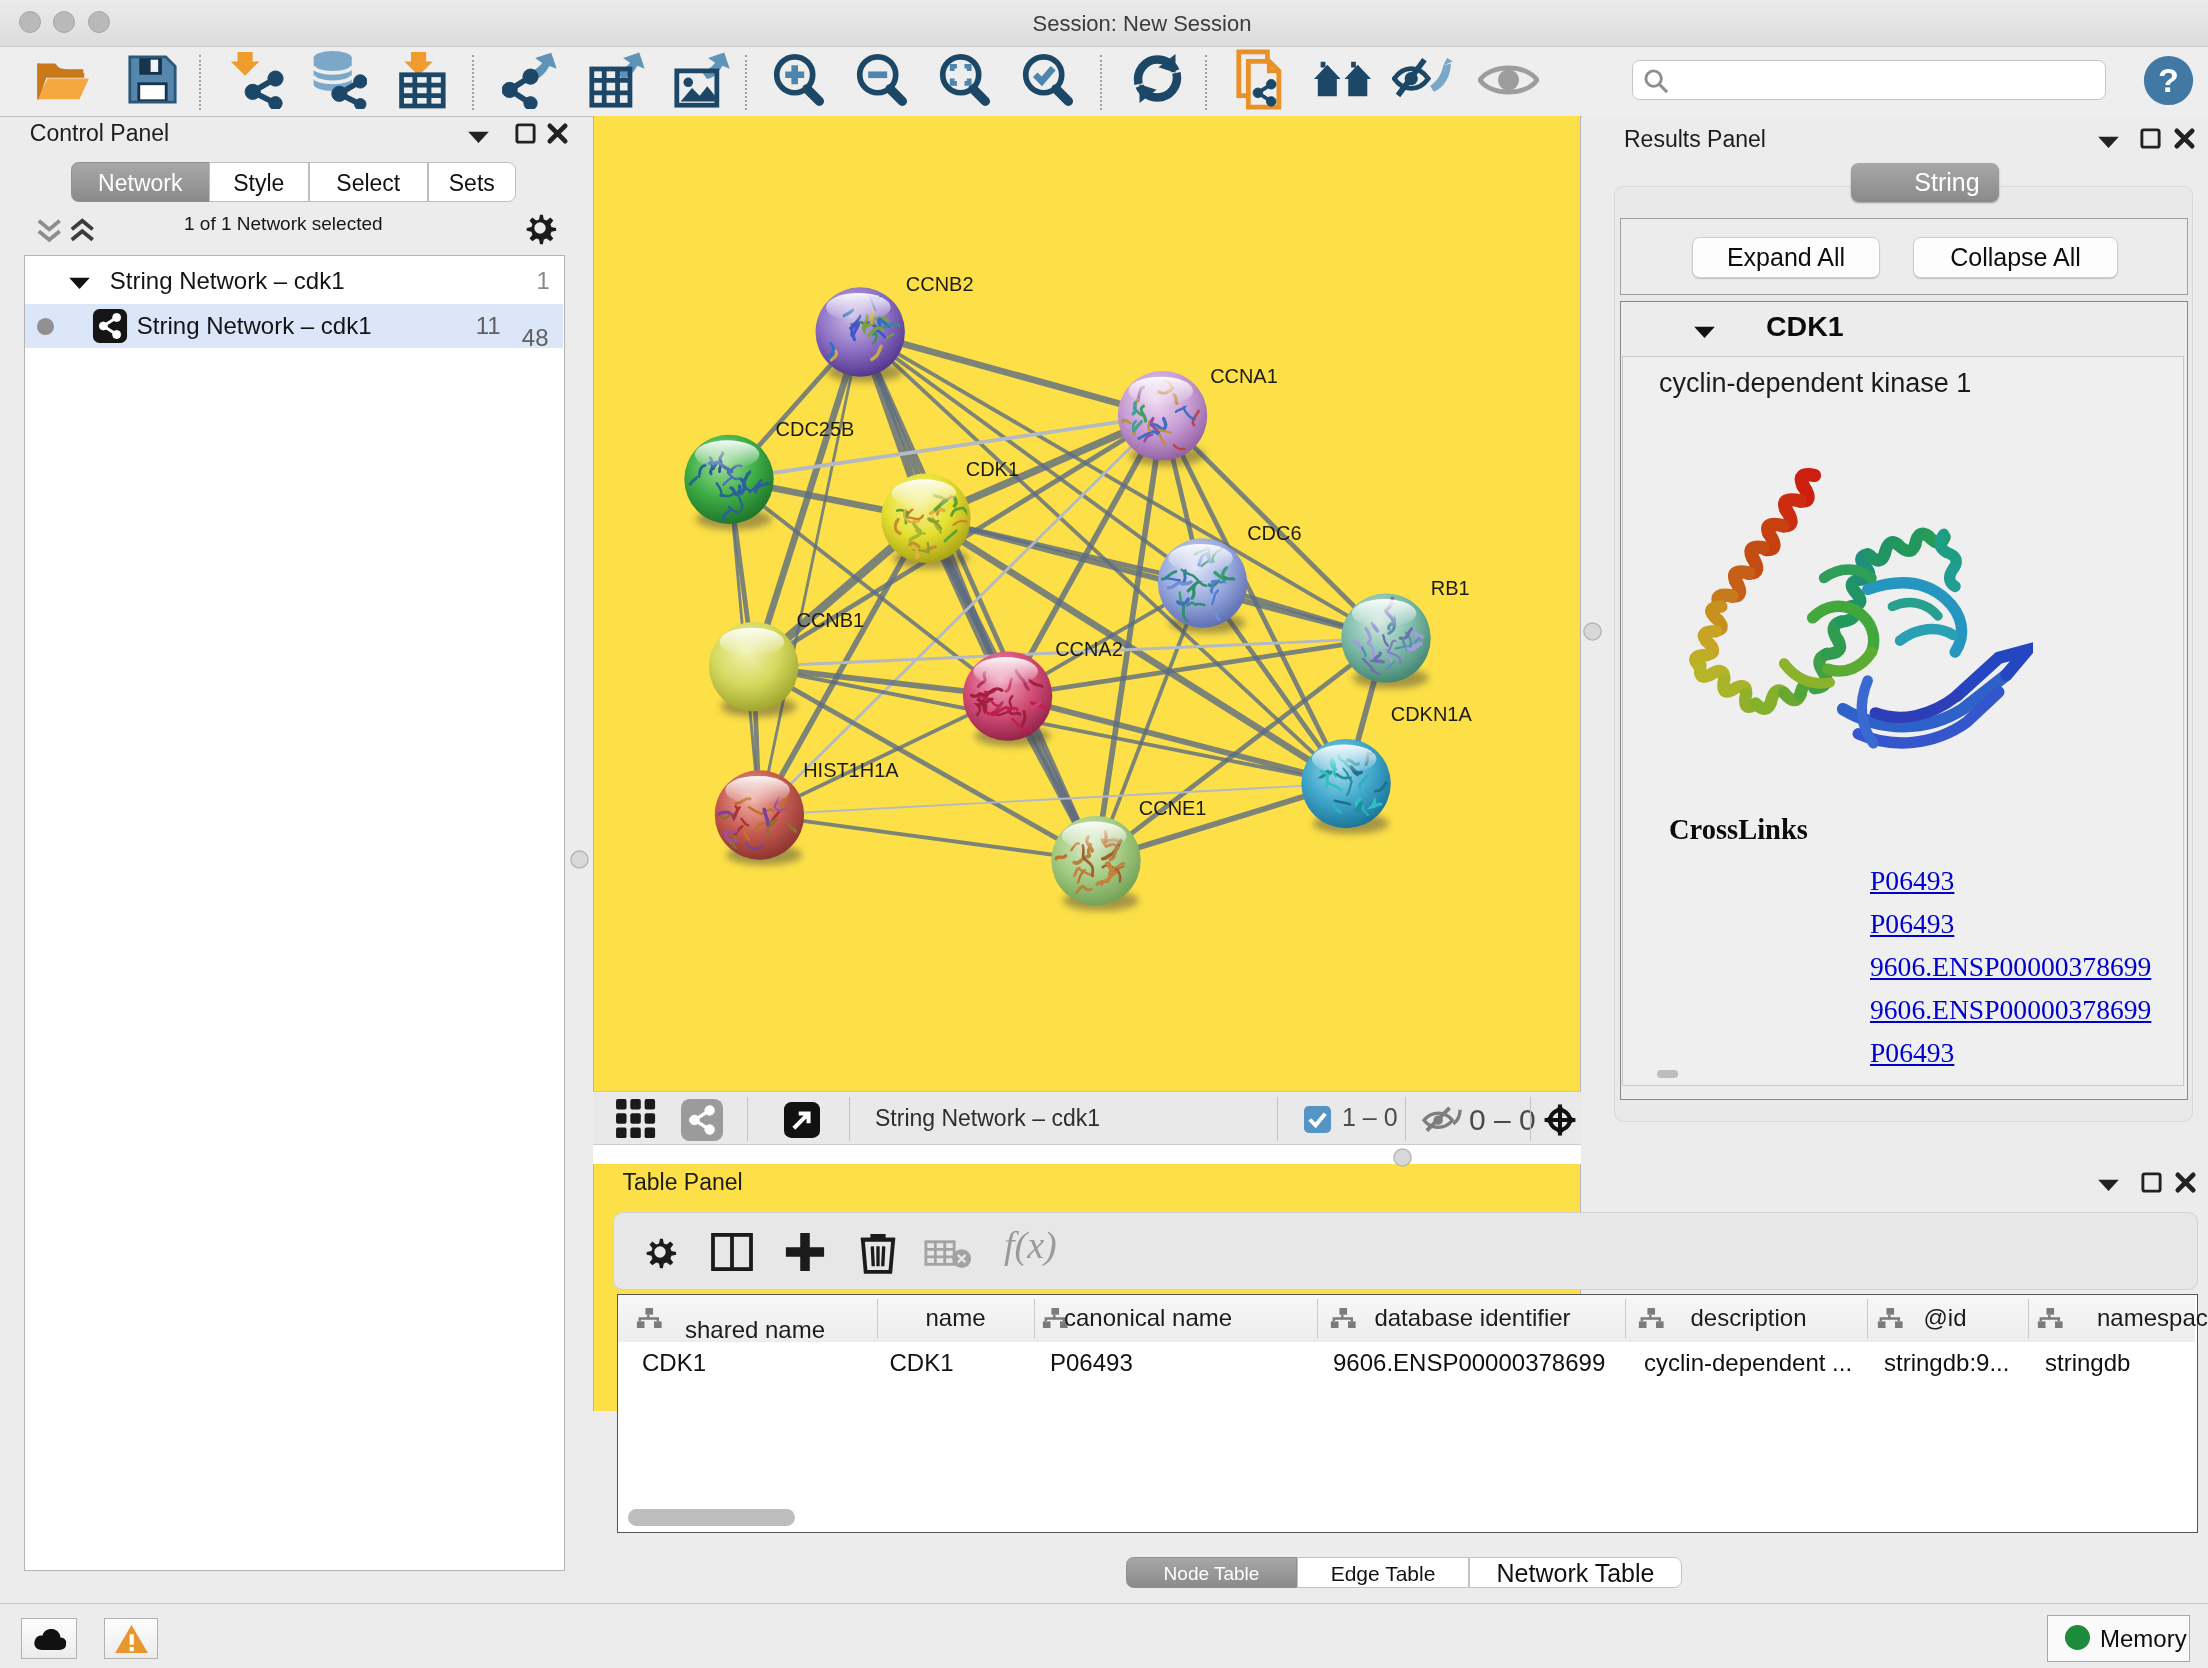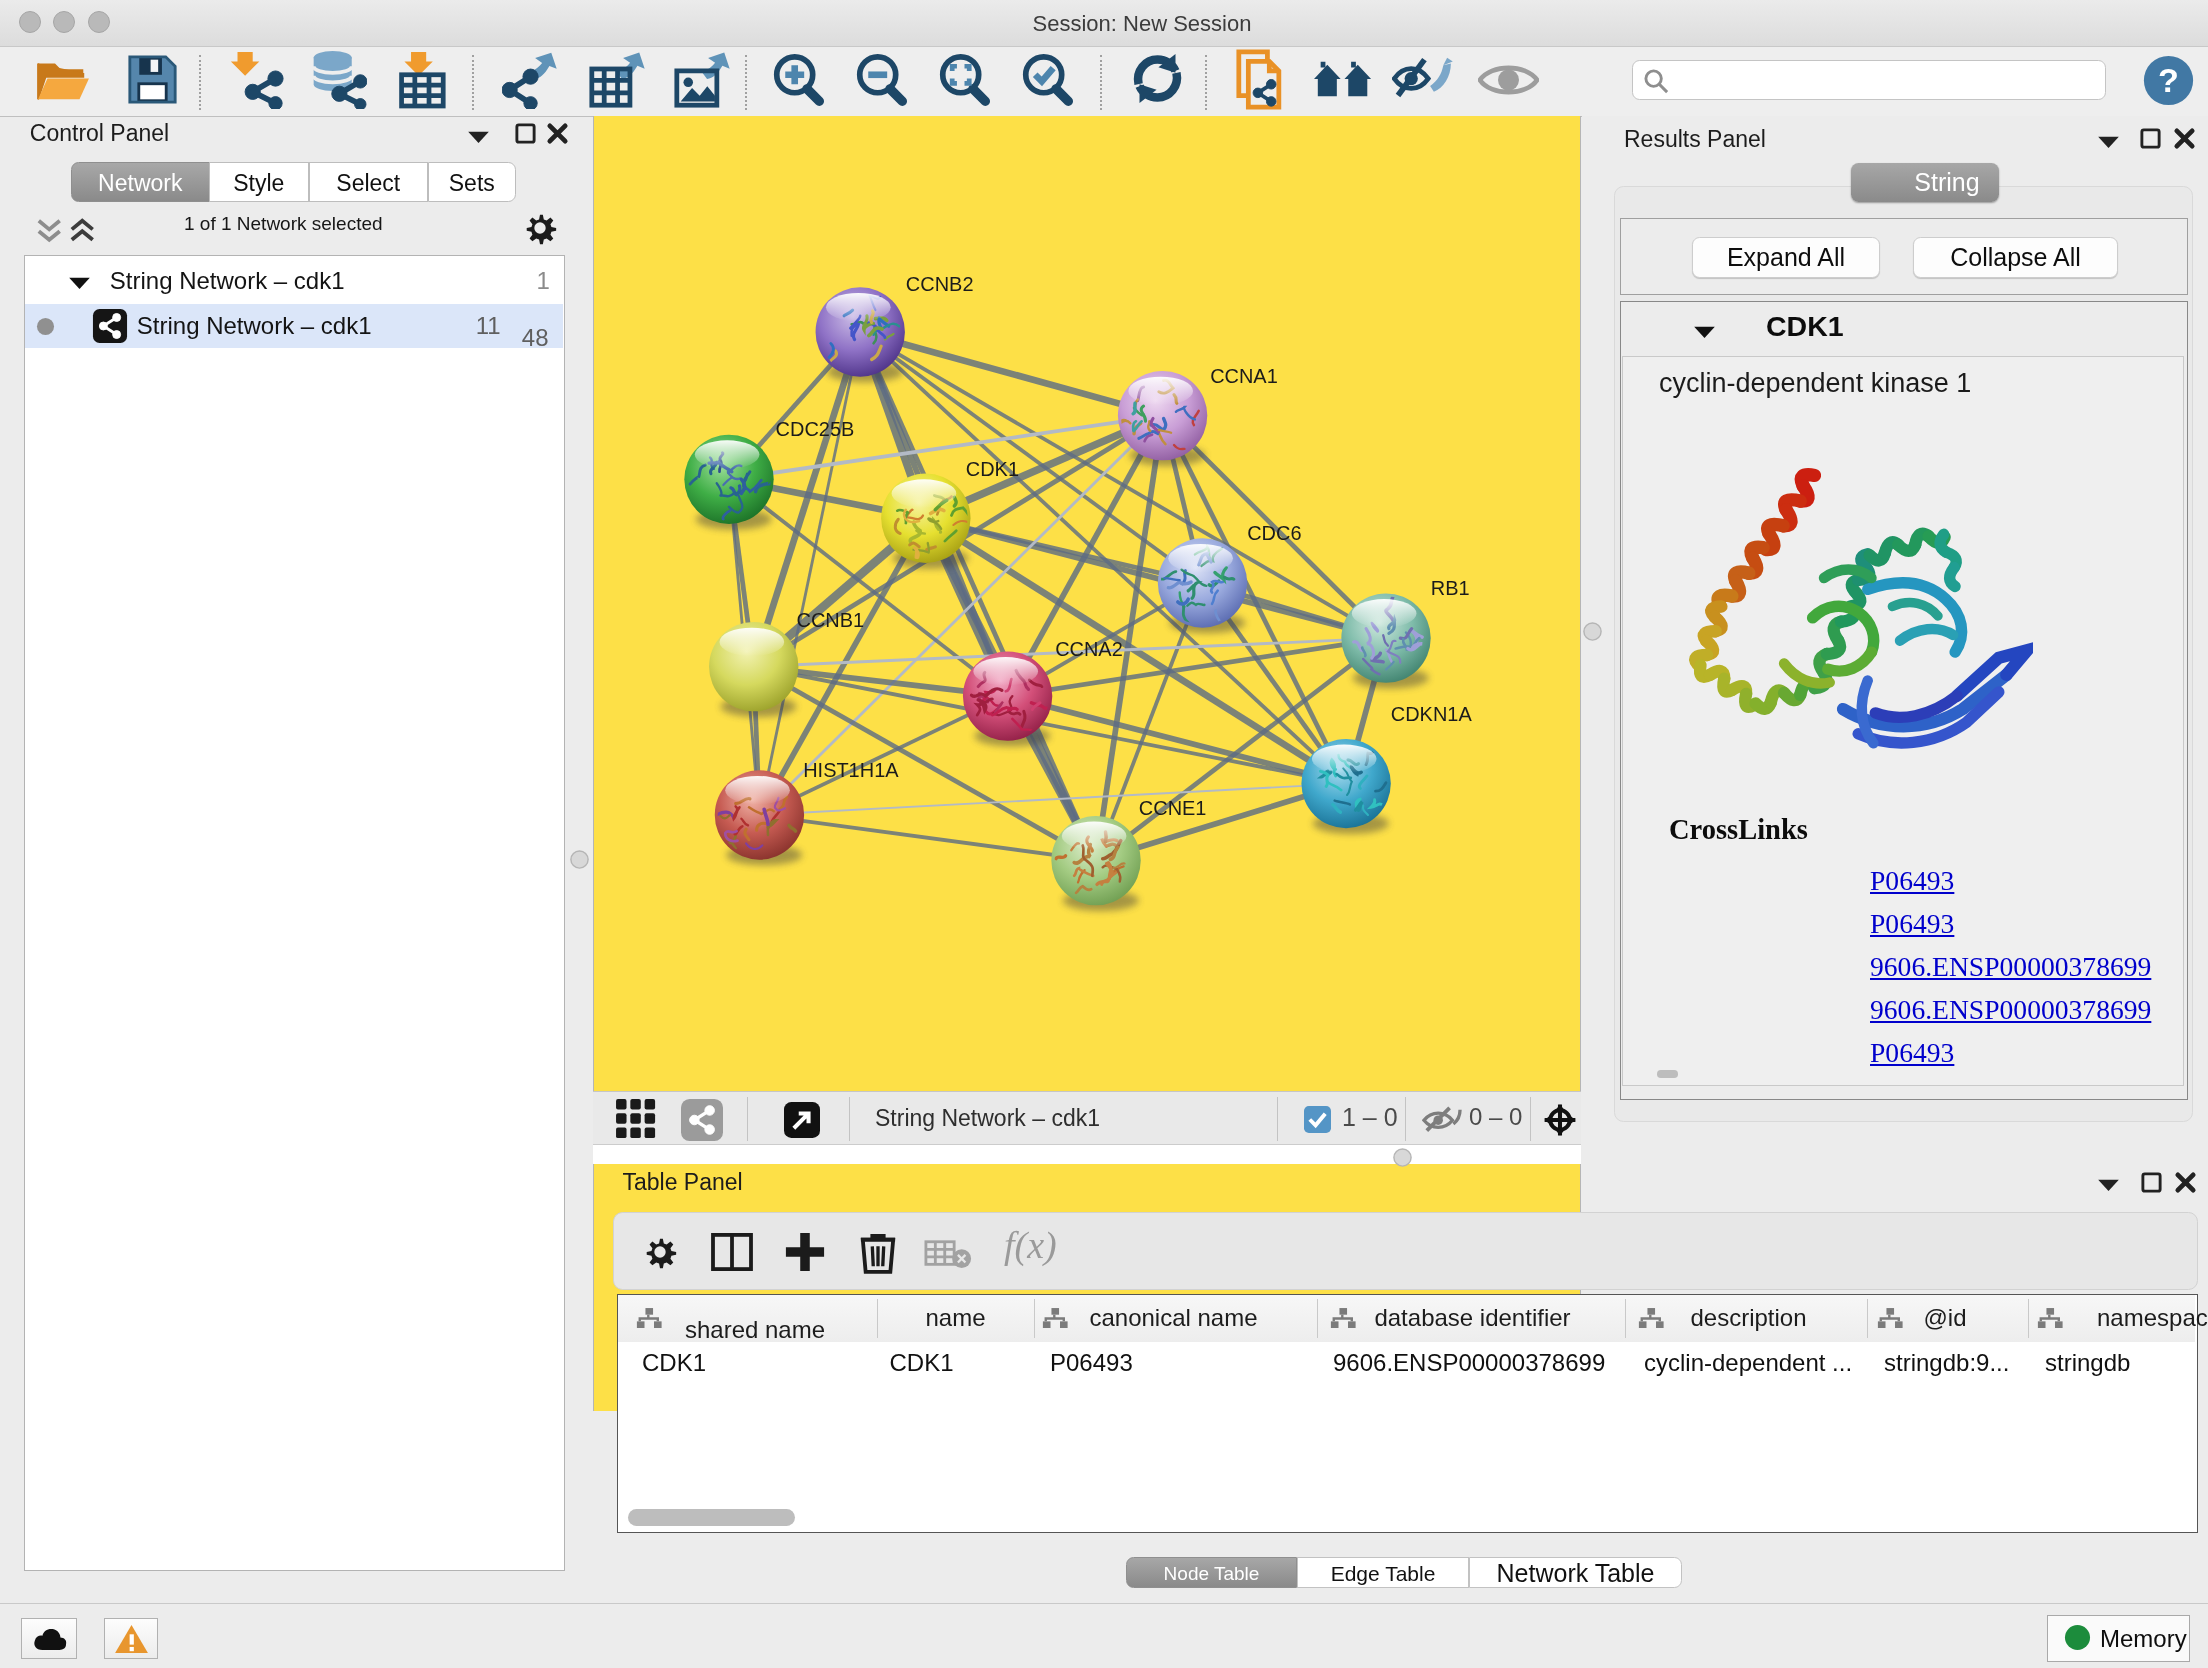--- a/index.html
+++ b/index.html
@@ -683,21 +683,21 @@
     <path d="M6 14 L12 20 L22 8" stroke="#fff" stroke-width="4" fill="none"></path>
   </svg>
   <div class="abs" style="left:749px;top:11.4px;font-size:25px;color:#4a4a4a;">1 – 0</div>
   <div class="abs" style="left:812px;top:4.8px;height:44px;border-left:1px solid #c3c3c3;"></div>
   <svg class="abs" style="left:829px;top:13.3px" width="40" height="28.5" viewBox="0 0 42 30">
     <path d="M2 16 C 10 6 24 6 32 16 C 24 26 10 26 2 16 Z" fill="none" stroke="#7d7d7d" stroke-width="3.5"></path>
     <circle cx="17" cy="16" r="5" fill="#7d7d7d"></circle>
     <path d="M5 27 L29 3" stroke="#7d7d7d" stroke-width="4"></path>
     <path d="M33 20 C 38 16 40 11 40 5" stroke="#7d7d7d" stroke-width="3.5" fill="none"></path>
   </svg>
-  <div class="abs" style="left:876px;top:11.4px;font-size:24px;color:#4a4a4a;">0 – 0</div>
+  <div class="abs" style="left:876px;top:11.4px;font-size:30px;color:#4a4a4a;">0 – 0</div>
   <div class="abs" style="left:937px;top:4.8px;height:44px;border-left:1px solid #c3c3c3;"></div>
   <svg class="abs" style="left:950px;top:10.5px" width="34" height="34" viewBox="0 0 42 42">
     <circle cx="21" cy="21" r="12" fill="none" stroke="#111" stroke-width="5"></circle>
     <path d="M21 2 L21 40 M2 21 L40 21" stroke="#111" stroke-width="5"></path>
     <path d="M21 2 L16 8 L26 8 Z M21 40 L16 34 L26 34 Z M2 21 L8 16 L8 26 Z M40 21 L34 16 L34 26 Z" fill="#111"></path>
   </svg>
 </div>
 <div id="netwhite" class="abs"></div>
 <div id="results" class="abs">
   <div class="abs ptitle" style="left:42px;top:9.5px;">Results Panel</div>
@@ -849,21 +849,21 @@
     <div class="abs" style="left:42px;top:8.6px;width:190px;text-align:center;font-size:24px;color:#1c1c1c;margin-top:12px;">shared name</div>
     <div class="abs" style="left:259px;top:8.6px;width:157px;text-align:center;font-size:24px;color:#1c1c1c;">name</div>
     <svg class="abs" style="left:423px;top:11.4px" width="28.5" height="25" viewBox="0 0 30 26">
         <g fill="#7b7b7b">
           <rect x="11" y="2" width="8" height="7"></rect>
           <rect x="2" y="16" width="8" height="7"></rect>
           <rect x="20" y="16" width="8" height="7"></rect>
           <path d="M14 9 L14 13 L5 13 L5 16 M14 13 L24 13 L24 16" stroke="#7b7b7b" stroke-width="2.5" fill="none"></path>
         </g>
       </svg>
-    <div class="abs" style="left:446px;top:8.6px;width:219px;text-align:center;font-size:24px;color:#1c1c1c;">canonical name</div>
+    <div class="abs" style="left:446px;top:8.6px;width:219px;font-size:24px;color:#1c1c1c;">canonical name</div>
     <svg class="abs" style="left:711px;top:11.4px" width="28.5" height="25" viewBox="0 0 30 26">
         <g fill="#7b7b7b">
           <rect x="11" y="2" width="8" height="7"></rect>
           <rect x="2" y="16" width="8" height="7"></rect>
           <rect x="20" y="16" width="8" height="7"></rect>
           <path d="M14 9 L14 13 L5 13 L5 16 M14 13 L24 13 L24 16" stroke="#7b7b7b" stroke-width="2.5" fill="none"></path>
         </g>
       </svg>
     <div class="abs" style="left:733px;top:8.6px;width:243px;text-align:center;font-size:24px;color:#1c1c1c;">database identifier</div>
     <svg class="abs" style="left:1019px;top:11.4px" width="28.5" height="25" viewBox="0 0 30 26">

